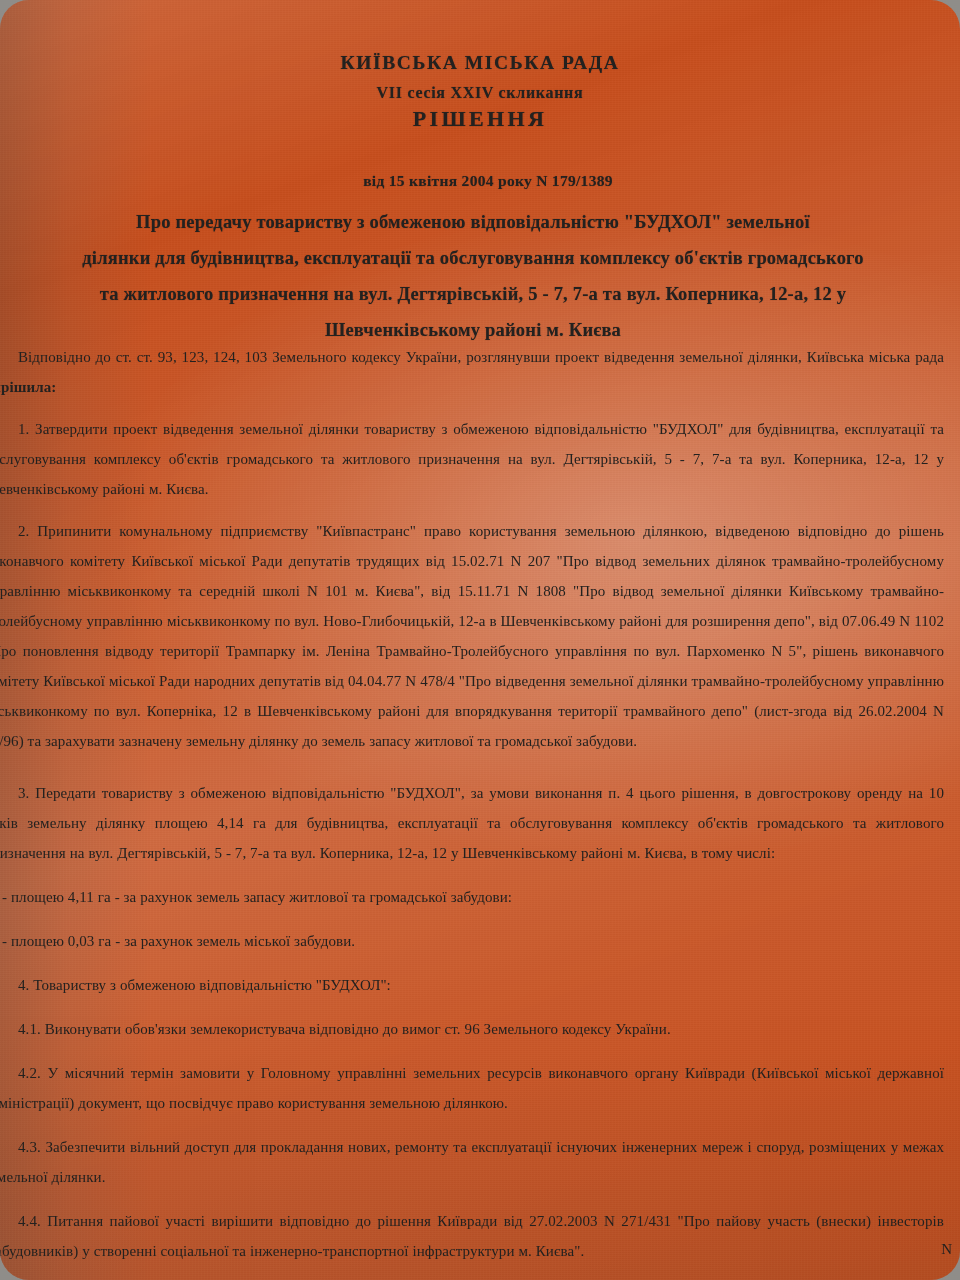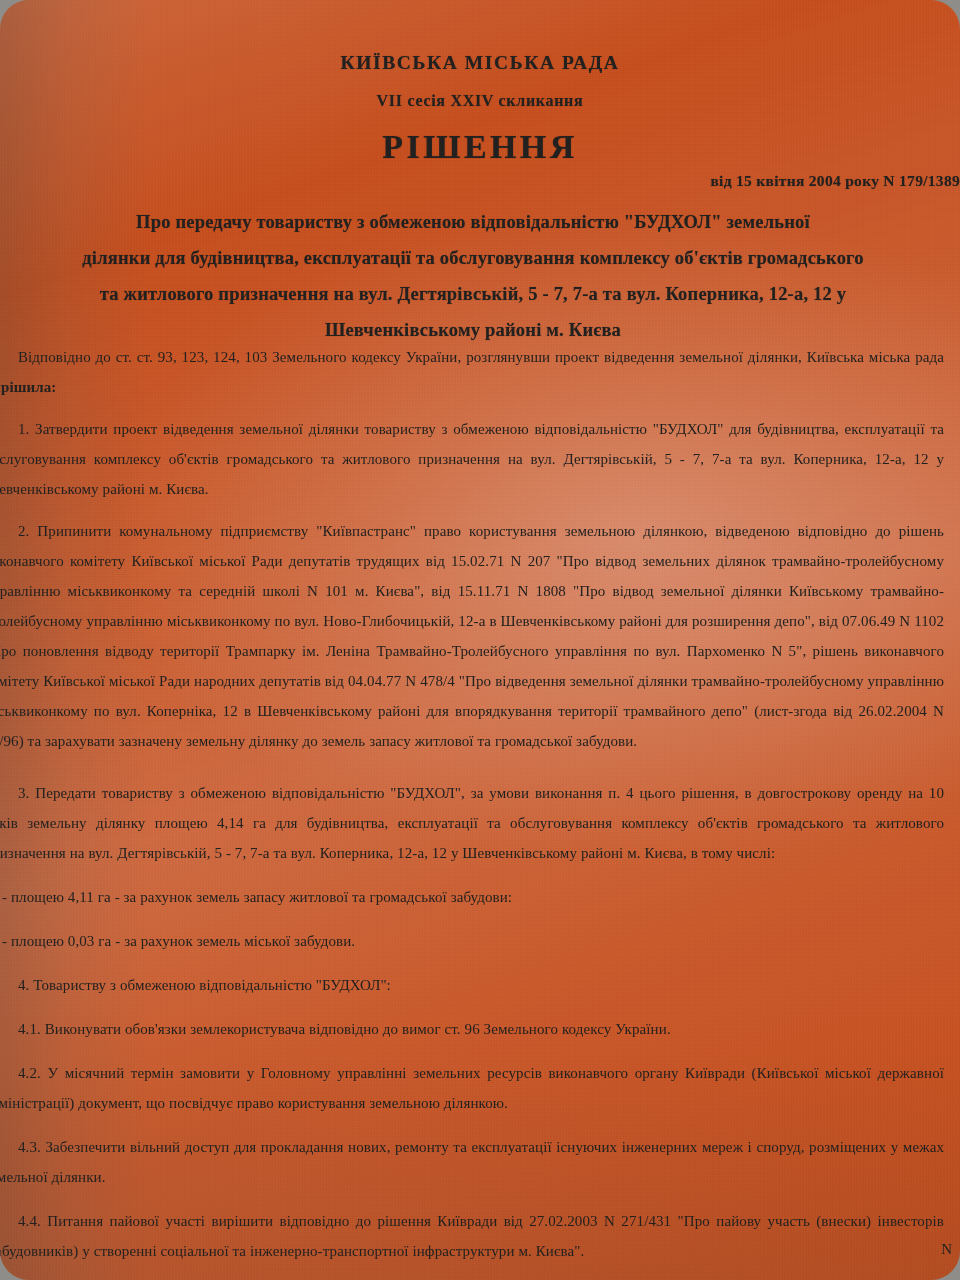--- a/index.html
+++ b/index.html
@@ -71,40 +71,40 @@
     position: absolute;
     left: 0; right: 0; top: 52px;
     text-align: center;
     font-weight: 700;
     font-size: 19.5px;
     letter-spacing: 1.6px;
     text-shadow: 0 0 1px rgba(35,33,31,0.55);
   }
   .session-line {
     position: absolute;
-    left: 0; right: 0; top: 92px;
+    left: 0; right: 0; top: 84px;
     text-align: center;
     font-weight: 700;
     font-size: 16px;
     letter-spacing: 0.7px;
     text-shadow: 0 0 1px rgba(35,33,31,0.45);
   }
   .doc-kind {
     position: absolute;
-    left: 0; right: 0; top: 128px;
-    text-align: center;
-    font-weight: 700;
-    font-size: 34px;
+    left: 0; right: 0; top: 106px;
+    text-align: center;
+    font-weight: 700;
+    font-size: 22px;
     letter-spacing: 3.4px;
     text-shadow: 0 0 1px rgba(30,28,26,0.6);
   }
   .doc-date {
     position: absolute;
     left: 0; right: 0; top: 172px;
-    text-align: right;
+    text-align: center;
     font-weight: 700;
     font-size: 15.5px;
     letter-spacing: 0.3px;
     text-shadow: 0 0 1px rgba(35,33,31,0.4);
     padding-left: 16px;
   }
   .subject {
     position: absolute;
     left: -14px;
     width: 974px;

